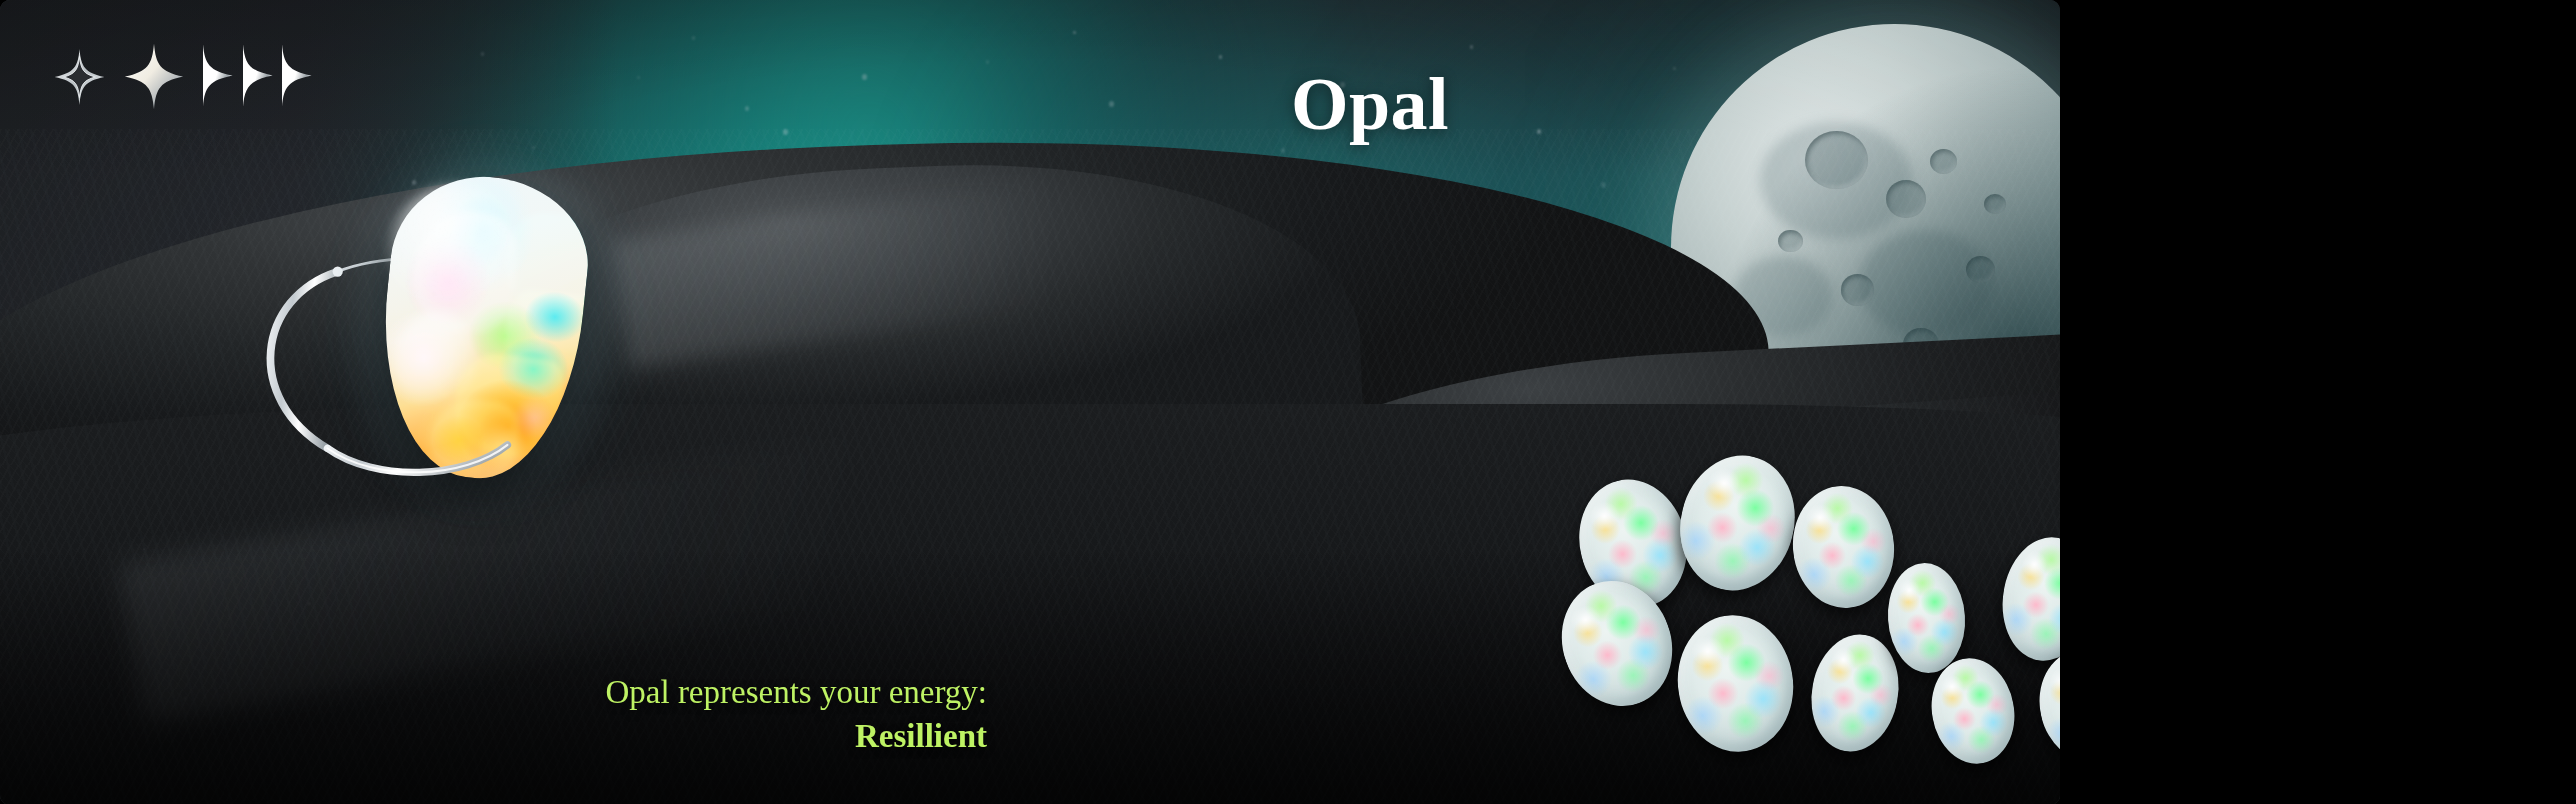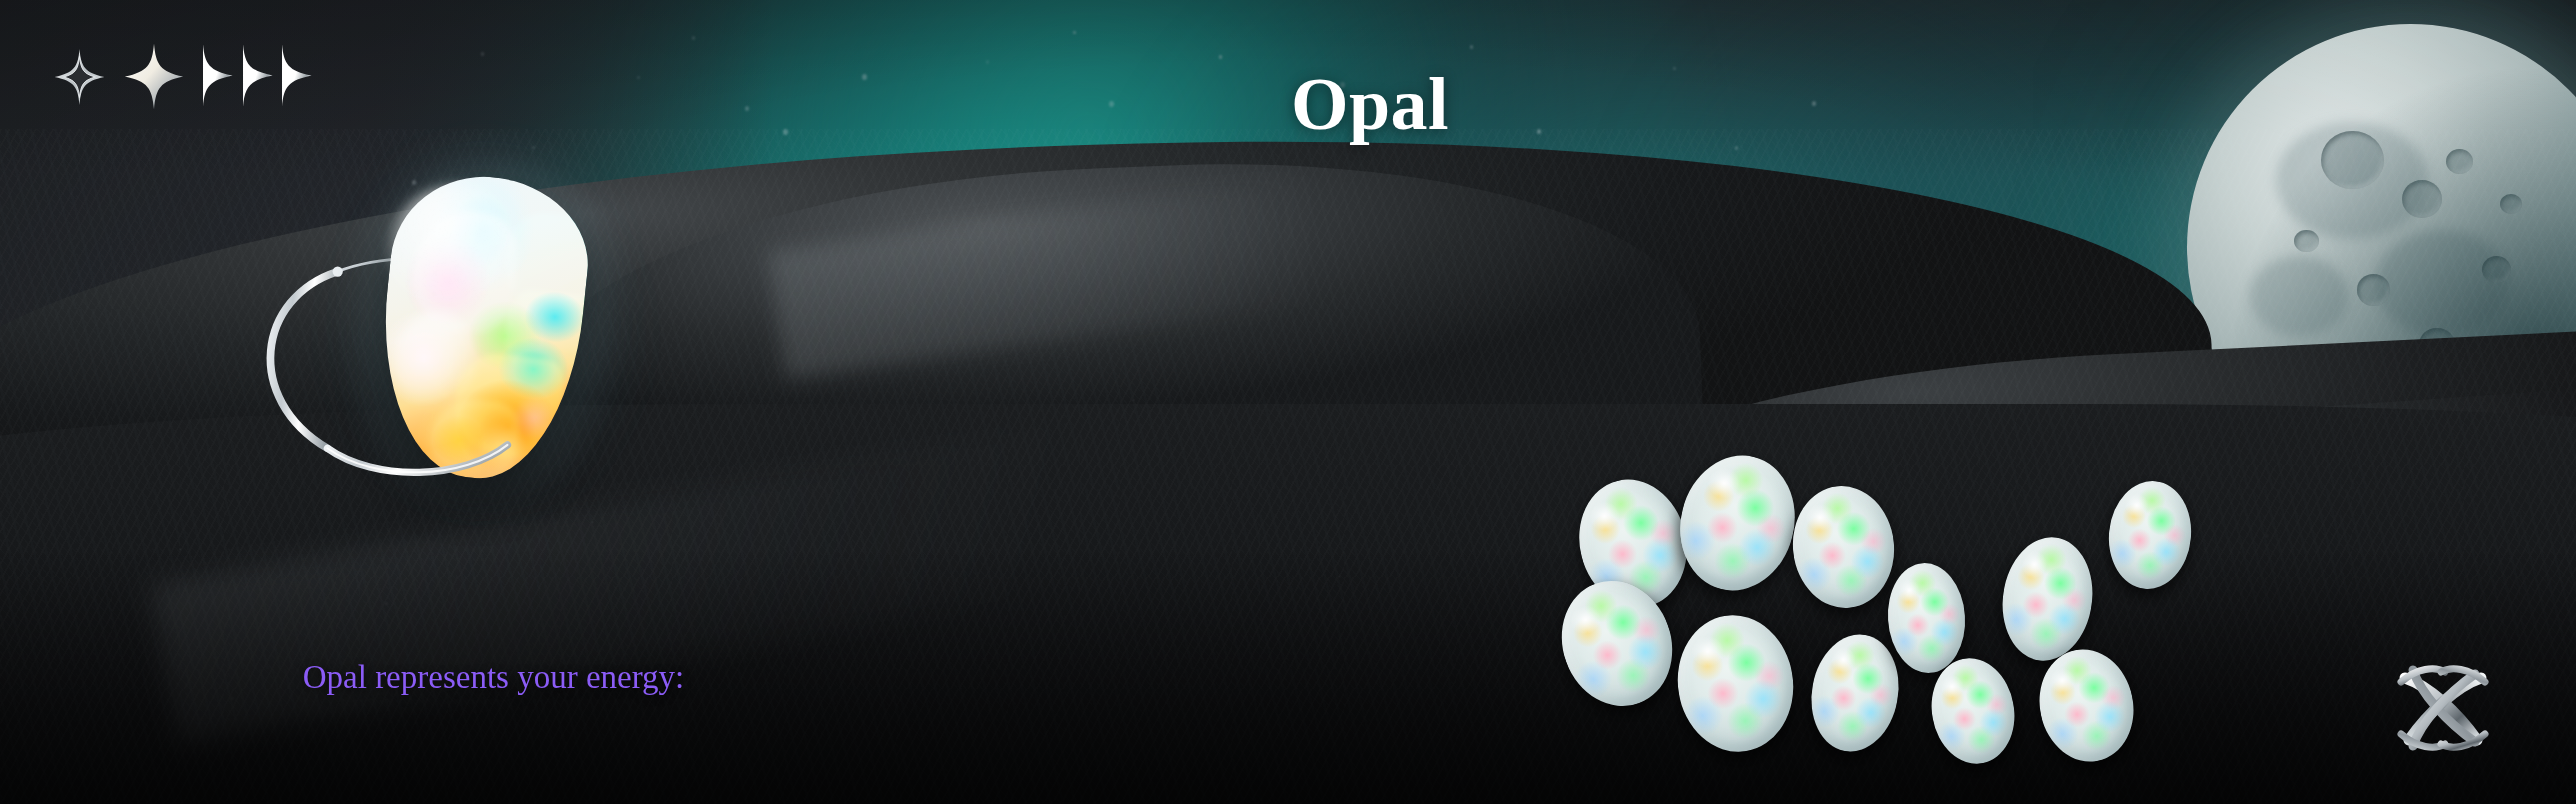--- a/index.html
+++ b/index.html
@@ -1,23 +1,24 @@
 <!DOCTYPE html>
 <html style="font-size:13.7px"><head>
 <meta charset="utf-8">
 <style>
   html,body{margin:0;padding:0;background:#000;}
   body{font-family:"Liberation Serif",serif;}
 
   #banner{
     position:relative;
-    width:2576px;height:805px;
+    width:2060px;height:805px;
     overflow:hidden;
     background:#24272b;
     user-select:none;
+    border-radius:10px;
   }
 
   
   .sky-base{
     position:absolute;inset:0;
     background:
       linear-gradient(100deg,#202328 0%,#24282d 18%,#2a3034 34%,#2b3237 48%,#2d3439 62%,#2b3237 78%,#262b30 100%);
   }
   .aurora-a{
     position:absolute;left:-4%;top:-30%;width:70%;height:120%;
@@ -218,22 +219,22 @@
     position:absolute;left:1291px;top:67px;
     font-size:74px;font-weight:700;color:#ffffff;letter-spacing:0.4px;line-height:1;
     text-shadow:0 1.7px 13.7px rgba(0,0,0,.45);
   }
   .body-copy{
     position:absolute;left:1291px;top:225px;width:867px;
     font-size:33px;line-height:1.32;color:#ffffff;font-weight:400;
     text-shadow:0 1.7px 10.3px rgba(0,0,0,.55);
   }
   .caption{
-    position:absolute;left:0;top:657px;width:987px;text-align:center;
-    color:#8b5cf6;
+    position:absolute;left:0;top:672px;width:987px;text-align:right;
+    color:#bef264;
   }
   .caption .c1{font-size:33px;line-height:1.25;text-shadow:0 1.7px 8.6px rgba(0,0,0,.7);}
   .caption .c2{font-size:33px;font-weight:700;line-height:1.45;text-shadow:0 1.7px 8.6px rgba(0,0,0,.7);}
 
   
   .logo{position:absolute;left:2383px;top:648px;width:120px;height:120px;}
 </style>
 </head>
 <body>
 
@@ -399,20 +400,21 @@
       <div class="cab" style="left: 440px; top: 82px; width: 89px; height: 124px; transform: rotate(8deg);"></div>
       <div class="cab" style="left: 477px; top: 194px; width: 93px; height: 113px; transform: rotate(-12deg);"></div>
       <div class="cab" style="left: 369px; top: 203px; width: 82px; height: 106px; transform: rotate(-10deg);"></div>
       <div class="cab" style="left: 546px; top: 26px; width: 82px; height: 108px; transform: rotate(6deg);"></div>
     </div>
 
   <div class="title">Opal</div>
 
   <div class="caption">
     <div class="c1">Opal represents your energy:</div>
+    <div class="c2">Resillient</div>
   </div>
 
   <svg class="logo" viewBox="0 0 120 120">
     <defs>
       <linearGradient id="lg1" x1="0" y1="0" x2="1" y2="1">
         <stop offset="0" stop-color="#ffffff"></stop>
           <stop offset=".45" stop-color="#b4bbc0"></stop>
         <stop offset=".7" stop-color="#5e666c"></stop>
           <stop offset="1" stop-color="#e2e7ea"></stop>
       </linearGradient>

